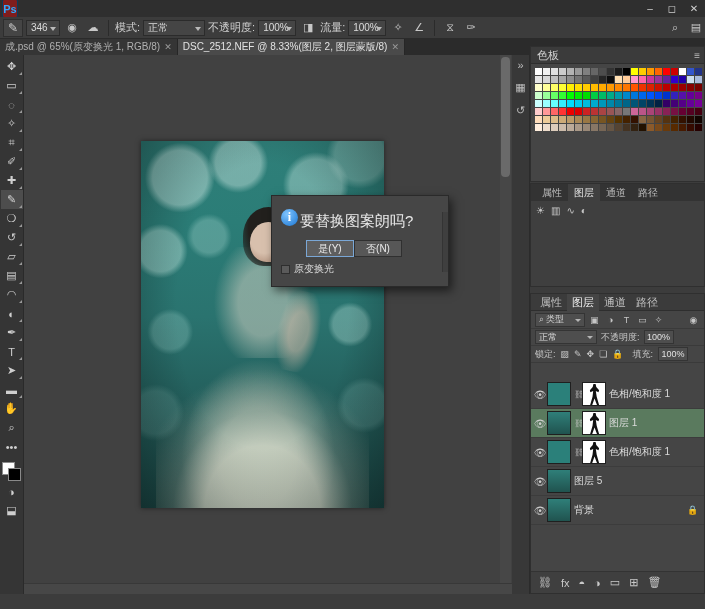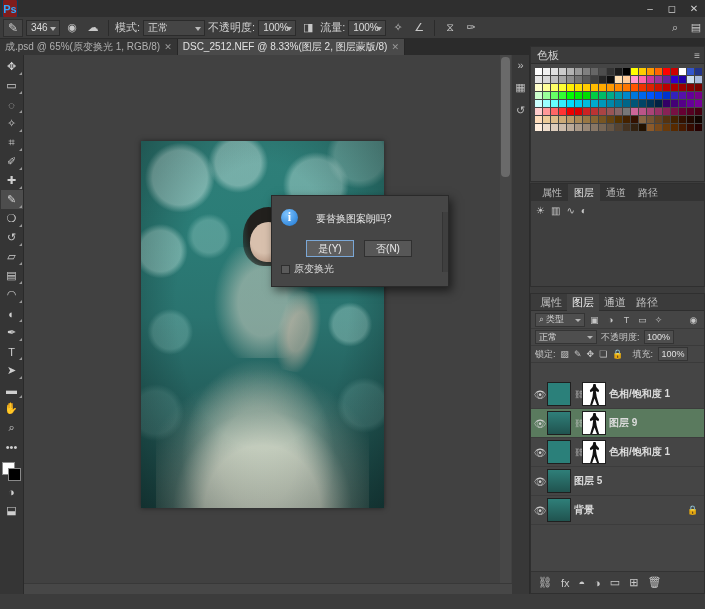--- a/index.html
+++ b/index.html
@@ -235,21 +235,21 @@
   }
   .thumb.solidteal { background:#2b807a; }
   .mask-thumb {
     width:24px; height:24px; border:1px solid #1f1f1f; margin-right:3px; flex:0 0 auto;
     background:#fff; position:relative; overflow:hidden;
   }
   .mask-thumb .fig {
     position:absolute; left:6px; top:1px; width:11px; height:22px; background:#111;
     clip-path: polygon(40% 0,60% 0,66% 14%,92% 28%,86% 38%,62% 32%,70% 58%,92% 96%,76% 100%,50% 66%,26% 100%,10% 96%,32% 58%,38% 32%,12% 38%,8% 28%,34% 14%);
   }
-  .layer-name { font-size:10px; color:#dcdcdc; white-space:nowrap; overflow:hidden;font-weight:bold; }
+  .layer-name { font-size:10px; color:#dcdcdc; white-space:nowrap; overflow:hidden; }
   .layer-row .lock-ico { position:absolute; right:5px; color:#c8c8c8; font-size:9px; }
   .link-ico { width:8px; text-align:center; color:#cfcfcf; font-size:8px; }
 
   .panel-footer {
     position:absolute; left:0; right:0; bottom:0; height:22px; background:#3f3f3f;
     border-top:1px solid #333; display:flex; align-items:center; gap:9px; padding-left:7px;
   }
   .pf-ico { color:#c9c9c9; font-size:11px; }
 
   .mini-panel {
@@ -287,22 +287,22 @@
     display:flex; align-items:center; padding-left:6px;
     font-size:10px; color:#eaeaea; border-bottom:1px solid #3a3a3a;
   }
   .modal-body { position:relative; height:76px; }
   .modal-ico {
     position:absolute; left:9px; top:13px; width:17px; height:17px; border-radius:50%;
     background:radial-gradient(circle at 35% 30%, #7fc4ff, #1b76d2);
     color:#fff; font-size:12px; font-weight:bold; display:flex; align-items:center; justify-content:center;
     font-family:"Liberation Serif", serif;
   }
-  .modal-msg { position:absolute; left:44px; top:16px; font-size:10px; color:#e8e8e8; }
-  .modal-btns { position:absolute; left:34px; top:44px; display:flex; gap:10px; }
+  .modal-msg { position:absolute; left:28px; top:16px; font-size:15px; color:#e8e8e8; }
+  .modal-btns { position:absolute; left:34px; top:44px; display:flex; gap:0; }
   .dlg-btn {
     width:48px; height:17px; background:#575757; border:1px solid #303030;
     font-size:10px; color:#eaeaea; display:flex; align-items:center; justify-content:center;
   }
   .dlg-btn.default { border:1px solid #7aa7d6; background:#5e5e5e; }
   .modal-check { position:absolute; left:9px; top:66px; display:flex; align-items:center; gap:4px; font-size:10px; color:#dcdcdc; }
   .cbox { width:9px; height:9px; background:#5a5a5a; border:1px solid #2e2e2e; }
   .modal-side { position:absolute; right:0; top:16px; width:6px; bottom:0; background:#3f3f3f; border-left:1px solid #343434; }
 </style>
 </head>
@@ -646,21 +646,21 @@
           </div>
           <div class="layer-name">色相/饱和度 1</div>
         </div>
         <div class="layer-row selected">
           <div class="eye">👁</div>
           <div class="thumb mini-photo"></div>
           <div class="link-ico">⛓</div>
           <div class="mask-thumb">
             <div class="fig"></div>
           </div>
-          <div class="layer-name">图层 9</div>
+          <div class="layer-name">图层 1</div>
         </div>
         <div class="layer-row">
           <div class="eye">👁</div>
           <div class="thumb solidteal"></div>
           <div class="link-ico">⛓</div>
           <div class="mask-thumb">
             <div class="fig"></div>
           </div>
           <div class="layer-name">色相/饱和度 1</div>
         </div>

